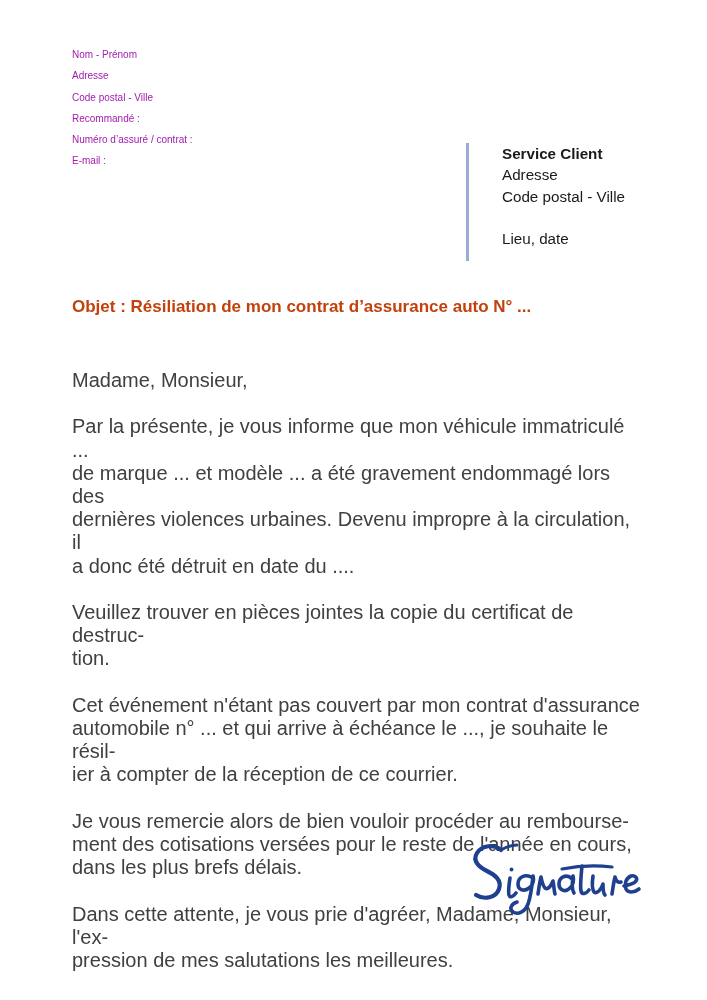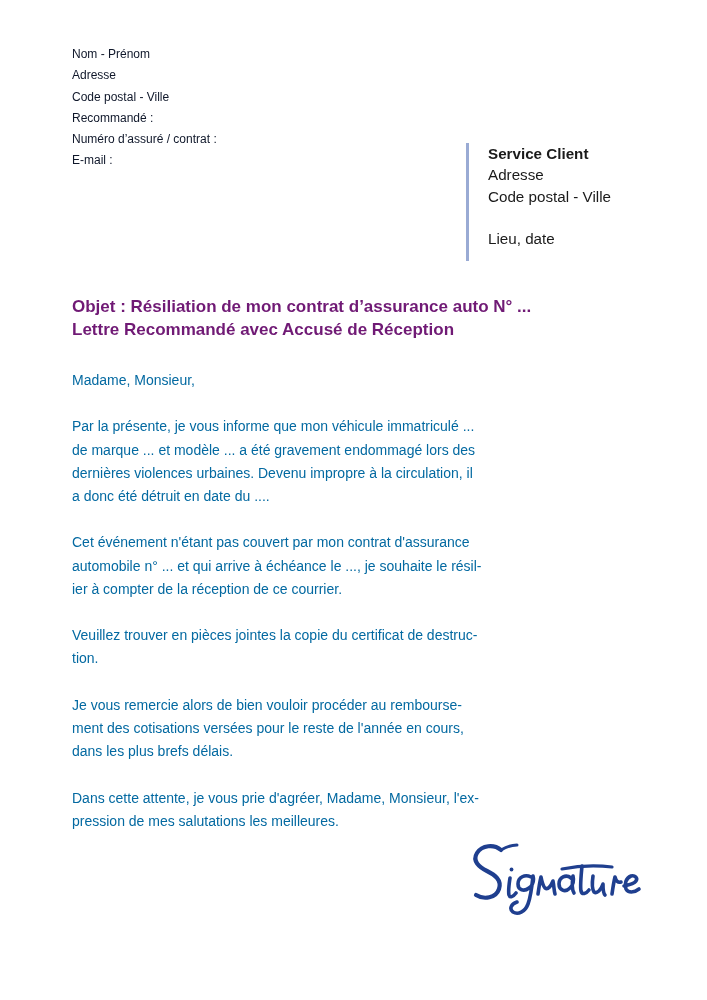--- a/index.html
+++ b/index.html
@@ -24,34 +24,34 @@
   }
 
   
   .sender-block {
     position: absolute;
     left: 72px;
     top: 44px;
     width: 400px;
   }
   .sender-line {
-    font-size: 12px;
+    font-size: 10px;
     line-height: 21.3px;
-    color: #0f172a;
+    color: #a21caf;
     white-space: pre;
   }
 
   
   .recipient-block {
     position: absolute;
     left: 466px;
     top: 143px;
     height: 118px;
     border-left: 3px solid #9aabd4;
-    padding-left: 19px;
+    padding-left: 33px;
     box-sizing: border-box;
   }
   .recipient-line {
     font-size: 15.2px;
     line-height: 21.3px;
     color: #1a1a1a;
     white-space: pre;
   }
   .recipient-line.strong {
     font-weight: bold;
@@ -64,35 +64,35 @@
   .subject-block {
     position: absolute;
     left: 72px;
     top: 296px;
     width: 570px;
   }
   .subject-line {
     font-size: 17px;
     line-height: 22.5px;
     font-weight: bold;
-    color: #701a75;
+    color: #c2410c;
     white-space: pre;
   }
 
   
   .body-block {
     position: absolute;
     left: 72px;
     top: 369px;
     width: 568px;
   }
   .paragraph {
-    font-size: 14px;
+    font-size: 20px;
     line-height: 23.2px;
-    color: #0369a1;
+    color: #404040;
     margin: 0 0 23.2px 0;
     white-space: pre-line;
   }
   .paragraph:last-child {
     margin-bottom: 16px;
   }
 
   
   .signature {
     position: absolute;
@@ -125,34 +125,33 @@
   <div class="recipient-block">
     <div class="recipient-line strong">Service Client</div>
     <div class="recipient-line">Adresse</div>
     <div class="recipient-line">Code postal - Ville</div>
     <div class="recipient-gap"></div>
     <div class="recipient-line">Lieu, date</div>
   </div>
 
   <div class="subject-block">
     <div class="subject-line">Objet : Résiliation de mon contrat d’assurance auto N° ...</div>
-    <div class="subject-line">Lettre Recommandé avec Accusé de Réception</div>
   </div>
 
   <div class="body-block">
     <p class="paragraph">Madame, Monsieur,</p>
     <p class="paragraph">Par la présente, je vous informe que mon véhicule immatriculé ...
 de marque ... et modèle ... a été gravement endommagé lors des
 dernières violences urbaines. Devenu impropre à la circulation, il
 a donc été détruit en date du ....</p>
+    <p class="paragraph">Veuillez trouver en pièces jointes la copie du certificat de destruc-
+tion.</p>
     <p class="paragraph">Cet événement n'étant pas couvert par mon contrat d'assurance
 automobile n° ... et qui arrive à échéance le ..., je souhaite le résil-
 ier à compter de la réception de ce courrier.</p>
-    <p class="paragraph">Veuillez trouver en pièces jointes la copie du certificat de destruc-
-tion.</p>
     <p class="paragraph">Je vous remercie alors de bien vouloir procéder au rembourse-
 ment des cotisations versées pour le reste de l'année en cours,
 dans les plus brefs délais.</p>
     <p class="paragraph">Dans cette attente, je vous prie d'agréer, Madame, Monsieur, l'ex-
 pression de mes salutations les meilleures.</p>
   </div>
 
   <div class="signature" title="Signature">
     <svg viewBox="0 0 180 84" xmlns="http://www.w3.org/2000/svg" aria-label="Signature">
       <g fill="none" stroke="#1f3f8f" stroke-linecap="round" stroke-linejoin="round">

